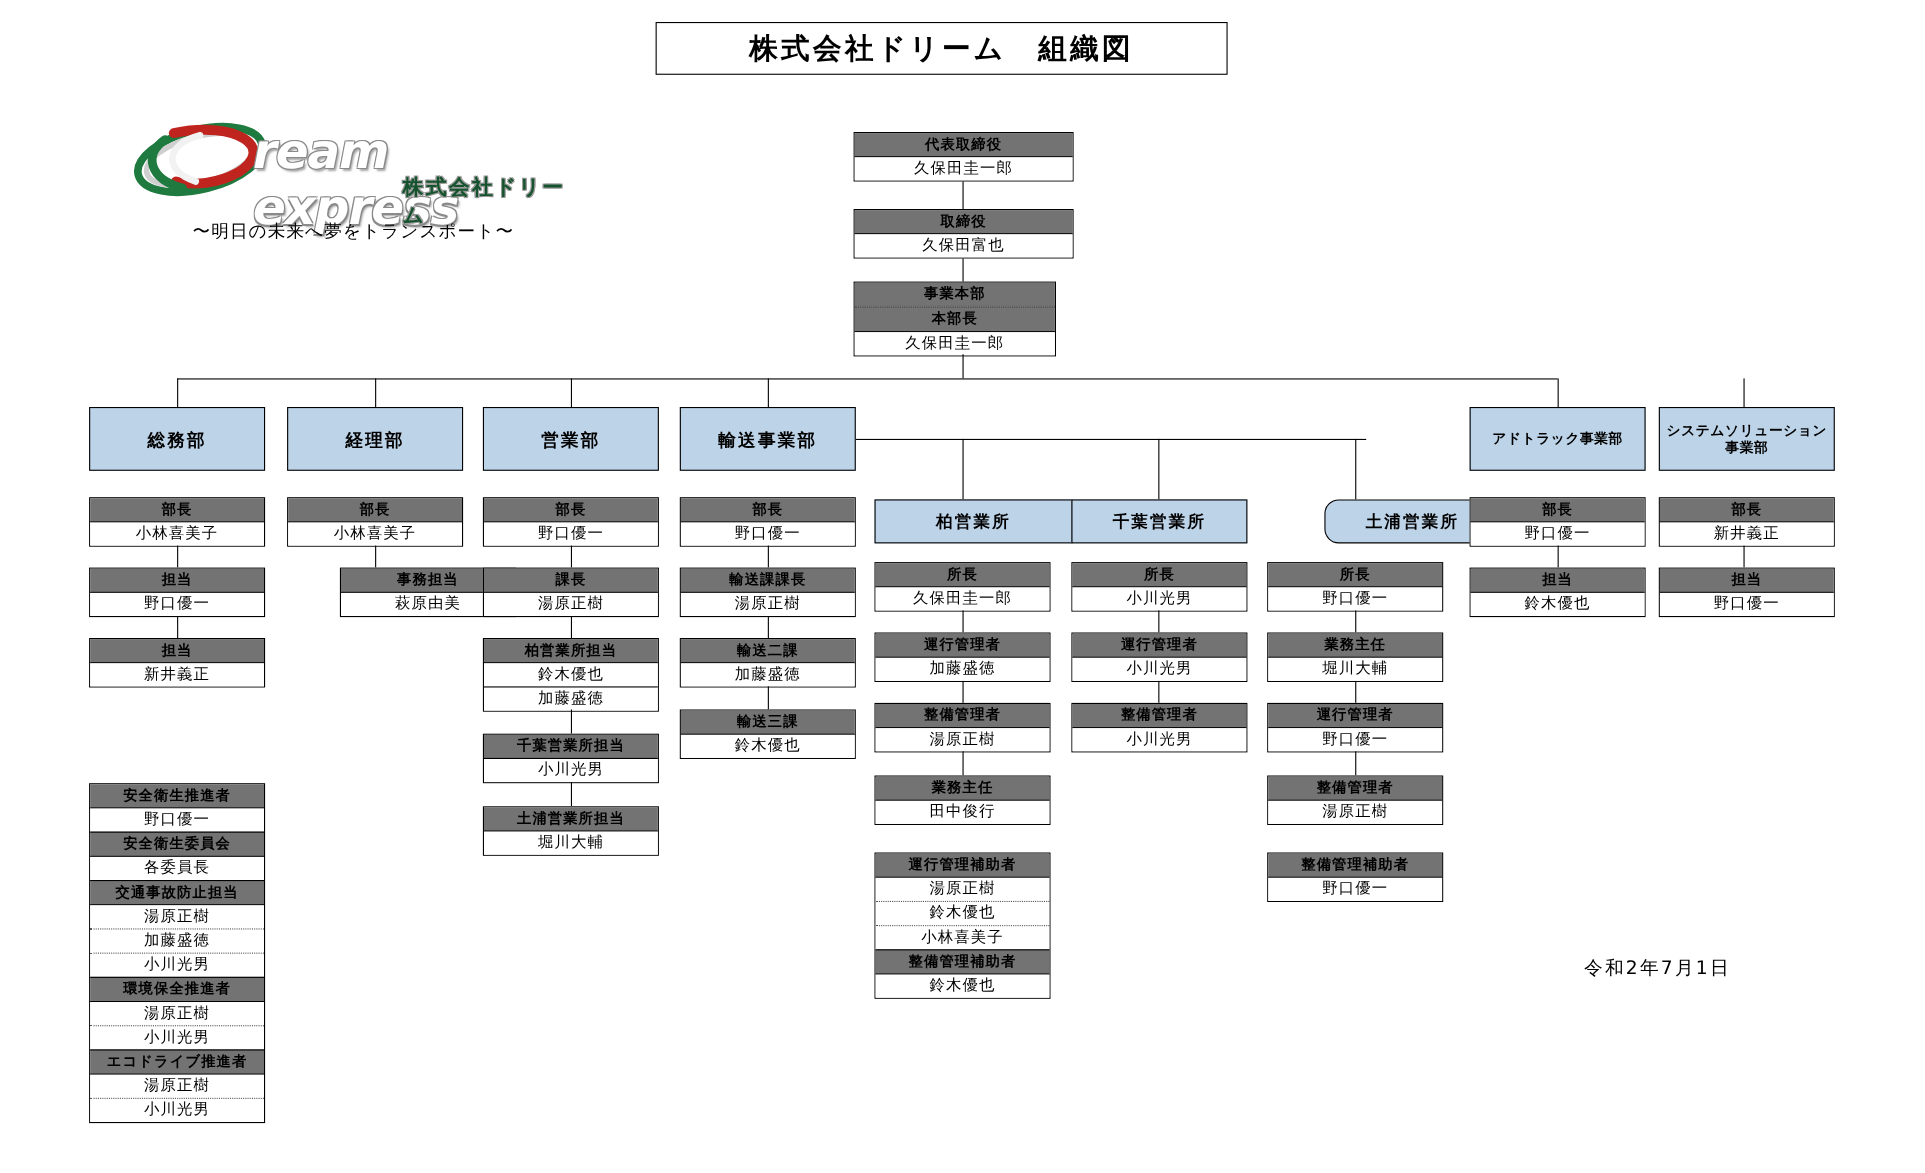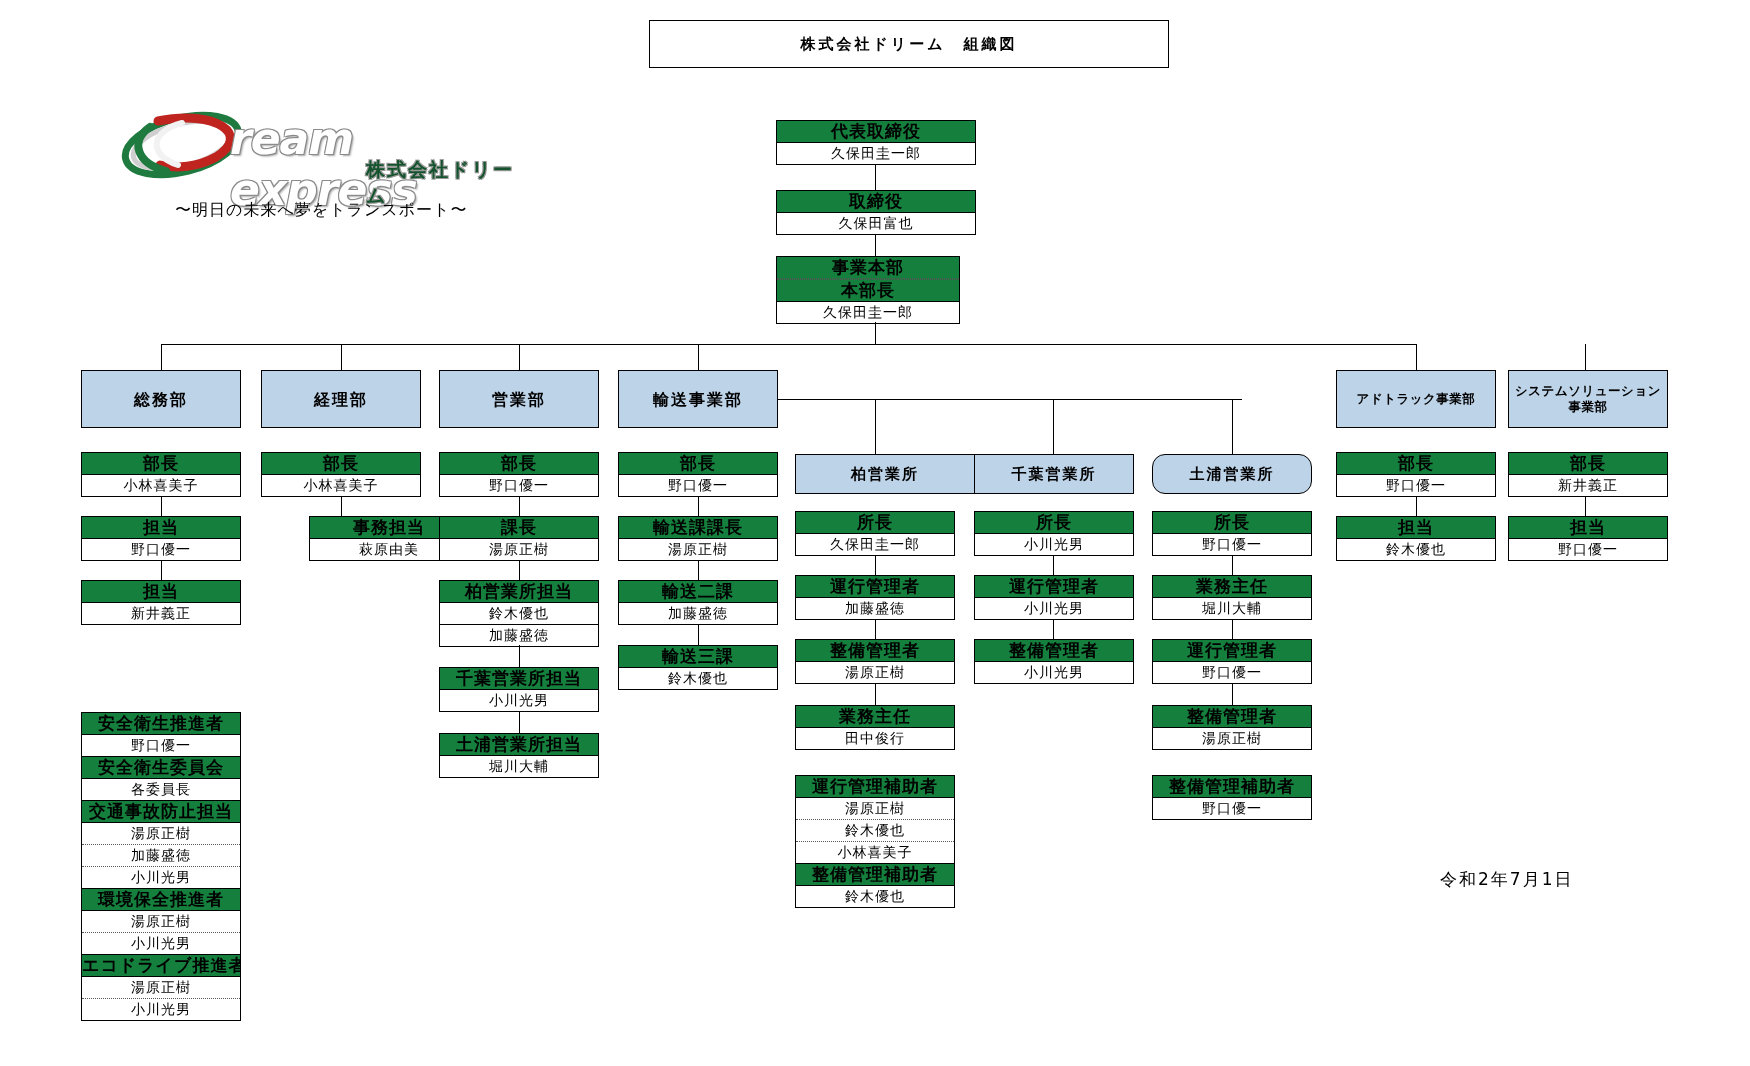--- a/index.html
+++ b/index.html
@@ -12,34 +12,34 @@
     position:relative;
     overflow:hidden;
   }
   #canvas{position:absolute;left:0;top:0;width:1750px;height:1066px;}
 
   
   .abs{position:absolute;box-sizing:border-box;}
 
   
   .title-box{
-    left:649px;top:20px;width:520px;height:48px;
+    left:596px;top:20px;width:520px;height:48px;
     border:1px solid #000;background:#fff;
     display:flex;align-items:center;justify-content:center;
-    font-size:15px;font-weight:bold;letter-spacing:3px;
+    font-size:26px;font-weight:bold;letter-spacing:3px;
   }
 
   
   .node{border:1px solid #000;background:#fff;}
   .node .hdr{
-    background:#15803d;
+    background:#737373;
     border-bottom:1px solid #000;
     text-align:center;
     font-weight:bold;
-    font-size:17px;
+    font-size:13px;
     line-height:21px;
     height:21px;
     letter-spacing:1px;
     white-space:nowrap;
     overflow:hidden;
   }
   .node .hdr.dotted-b{border-bottom:1px dotted #555;}
   .node .val{
     background:#fff;
     text-align:center;
@@ -165,21 +165,21 @@
 事業部</span>
   </div>
 
   <div class="abs ln hln" style="left:778px;top:399px;width:464px;"></div>
   <div class="abs ln vln" style="left:875px;top:399px;height:55px;"></div>
   <div class="abs ln vln" style="left:1053px;top:399px;height:55px;"></div>
   <div class="abs ln vln" style="left:1232px;top:399px;height:55px;"></div>
 
   <div class="abs office" style="left:795px;top:454px;width:180px;height:40px;">柏営業所</div>
   <div class="abs office" style="left:974px;top:454px;width:160px;height:40px;">千葉営業所</div>
-  <div class="abs office" style="left:1152px;top:454px;width:160px;height:40px;border-radius:13px;">土浦営業所</div>
+  <div class="abs office" style="left:1204px;top:454px;width:160px;height:40px;border-radius:13px;">土浦営業所</div>
 
   <div class="abs node" style="left:81px;top:452px;width:160px;">
     <div class="hdr">部長</div>
     <div class="val">小林喜美子</div>
   </div>
   <div class="abs ln vln" style="left:161px;top:496px;height:20px;"></div>
   <div class="abs node" style="left:81px;top:516px;width:160px;">
     <div class="hdr">担当</div>
     <div class="val">野口優一</div>
   </div>

